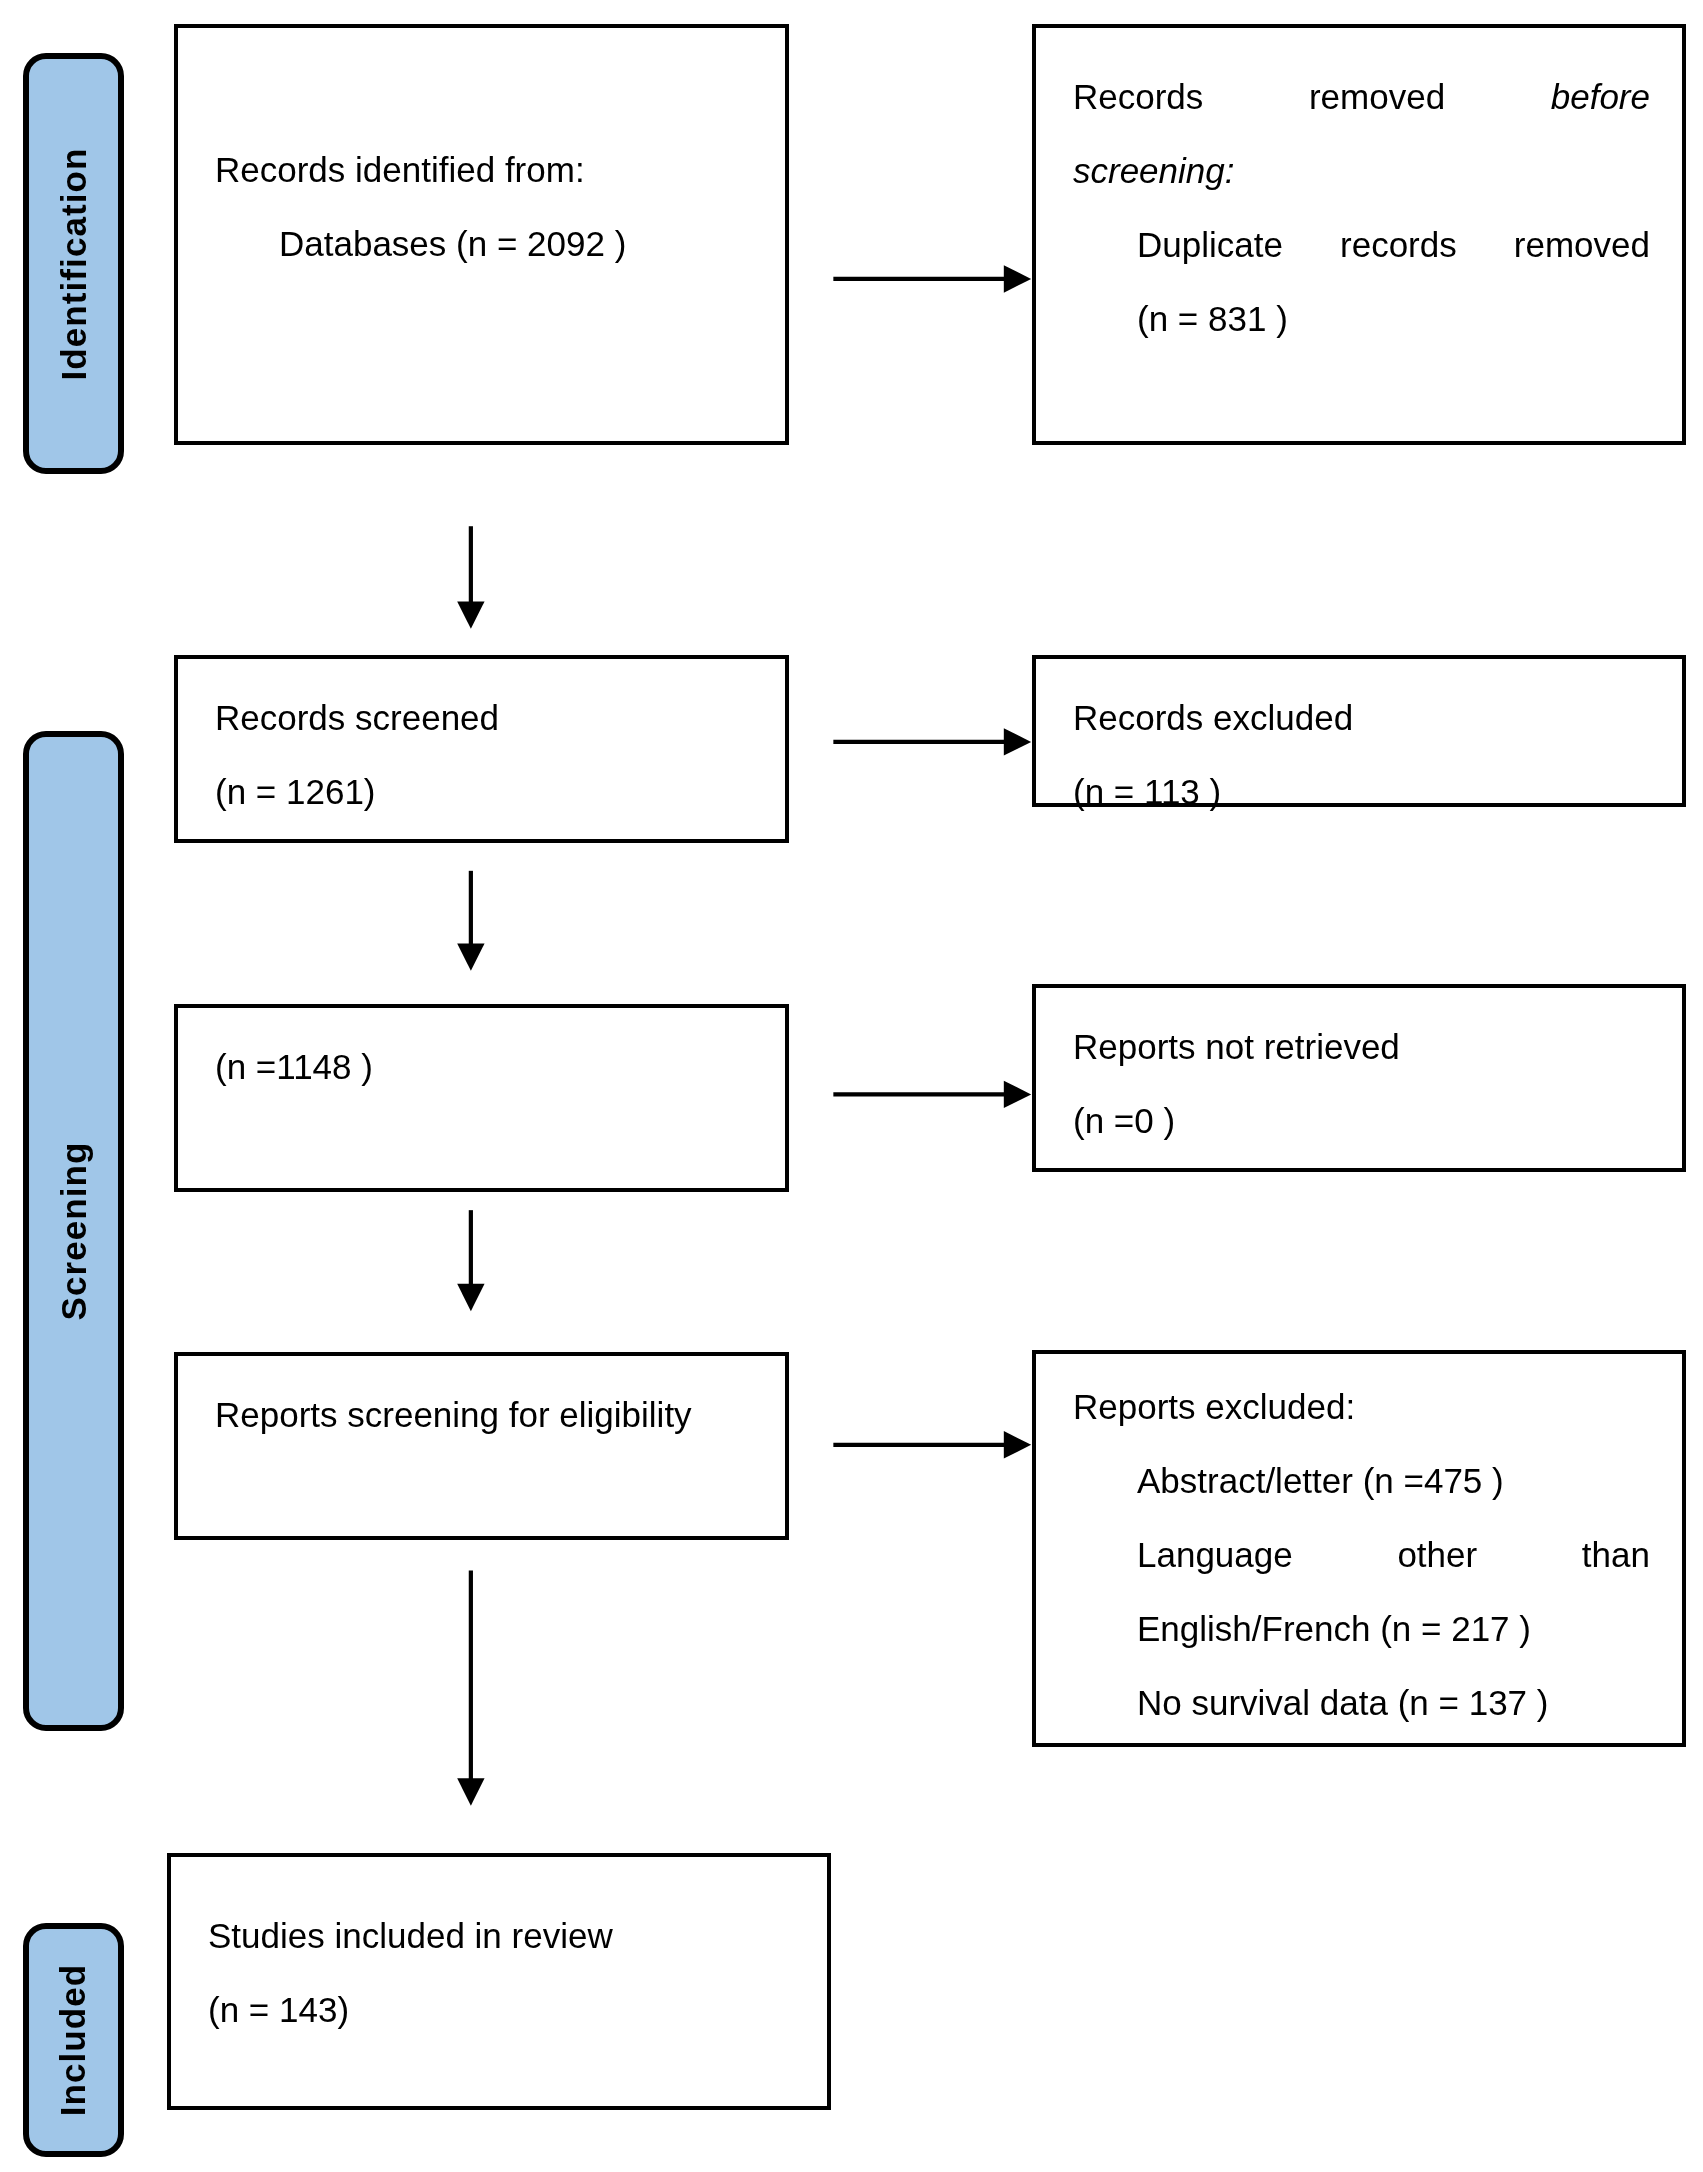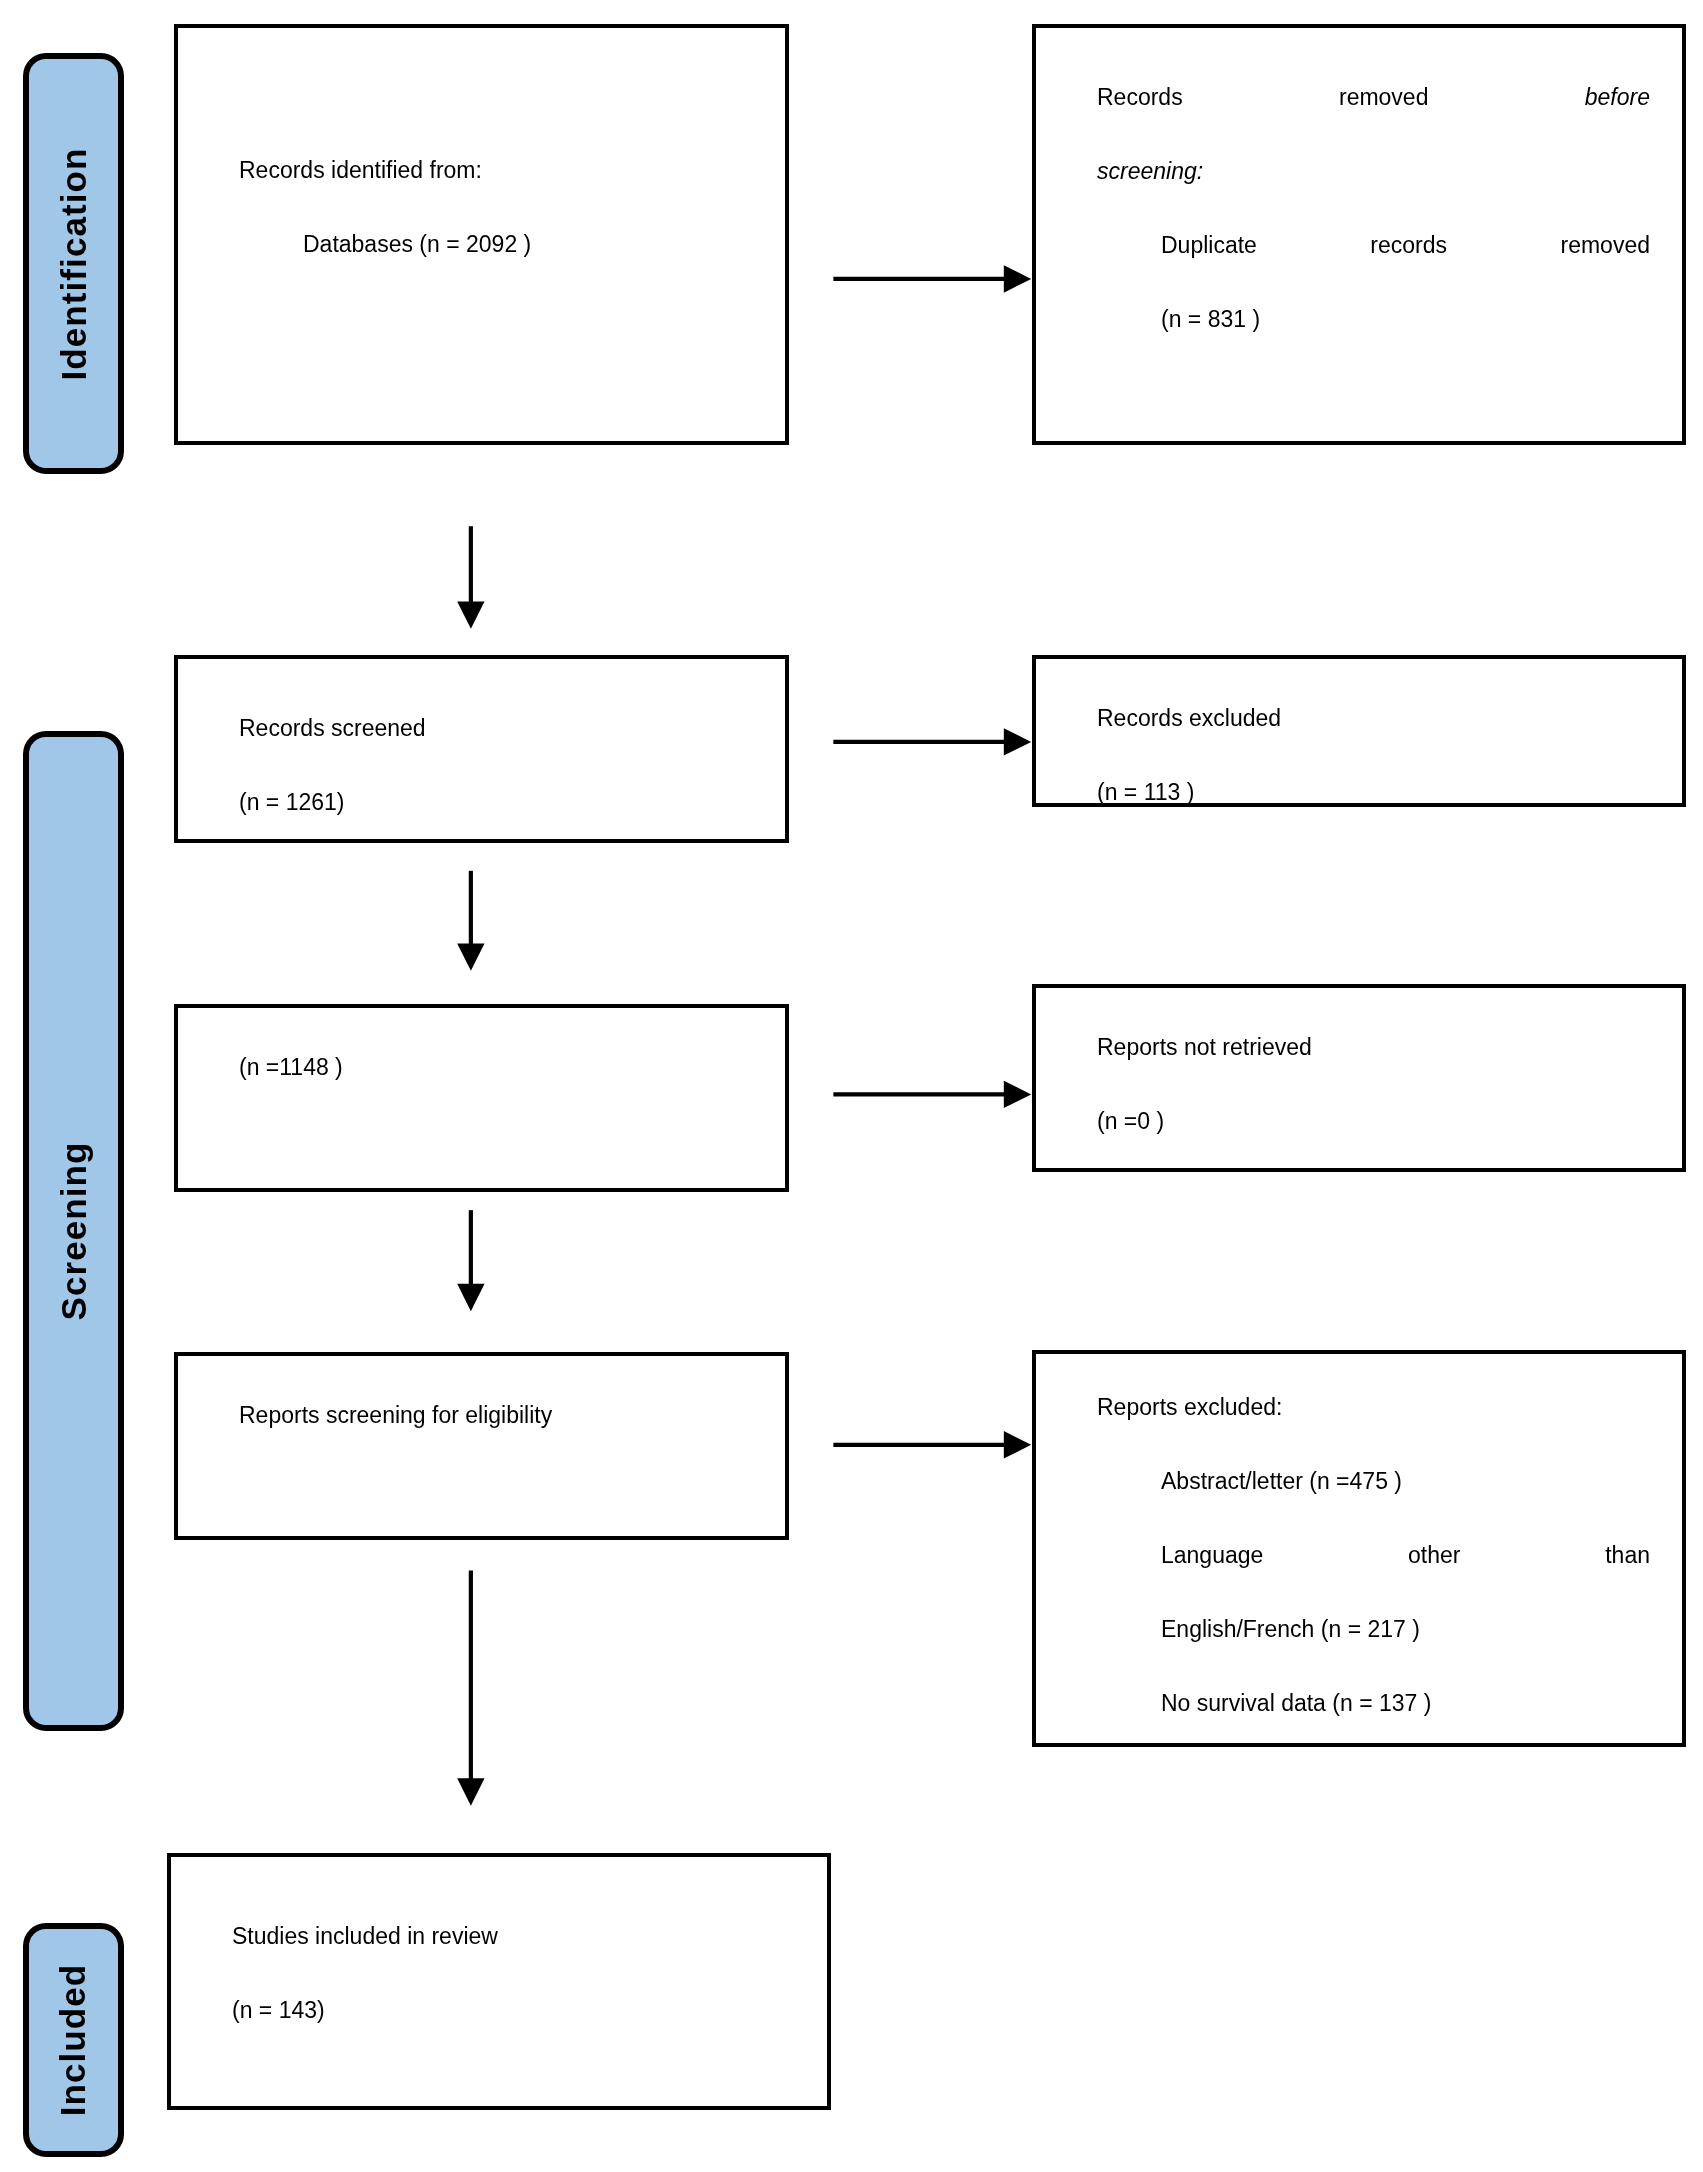--- a/index.html
+++ b/index.html
@@ -32,23 +32,22 @@
     white-space: nowrap;
     font-size: 35px;
     font-weight: bold;
     letter-spacing: 1.1px;
   }
   .flowbox {
     position: absolute;
     background: #ffffff;
     border: 4.7px solid #000000;
     box-sizing: border-box;
-    font-size: 23px;
+    font-size: 35px;
     line-height: 74px;
-    padding-left: 24px;
   }
   .left-col  { left: 174px; width: 615px; }
   .right-col { left: 1032px; width: 654px; }
   .flowbox .pad {
     padding-left: 37px;
     padding-right: 32px;
   }
   .line { white-space: pre; }
   .indent { margin-left: 64px; }
   .justify-words {
@@ -82,21 +81,21 @@
   </div>
 
   <div class="flowbox left-col" style="top:24px; height:421px;">
     <div class="pad" style="padding-top:105px;">
       <div class="line">Records identified from:</div>
       <div class="line indent">Databases (n = 2092 )</div>
     </div>
   </div>
 
   <div class="flowbox left-col" style="top:655px; height:188px;">
-    <div class="pad" style="padding-top:22px;margin-top:10px;">
+    <div class="pad" style="padding-top:22px;">
       <div class="line">Records screened</div>
       <div class="line">(n = 1261)</div>
     </div>
   </div>
 
   <div class="flowbox left-col" style="top:1004px; height:188px;">
     <div class="pad" style="padding-top:22px;">
       <div class="line">(n =1148 )</div>
     </div>
   </div>

